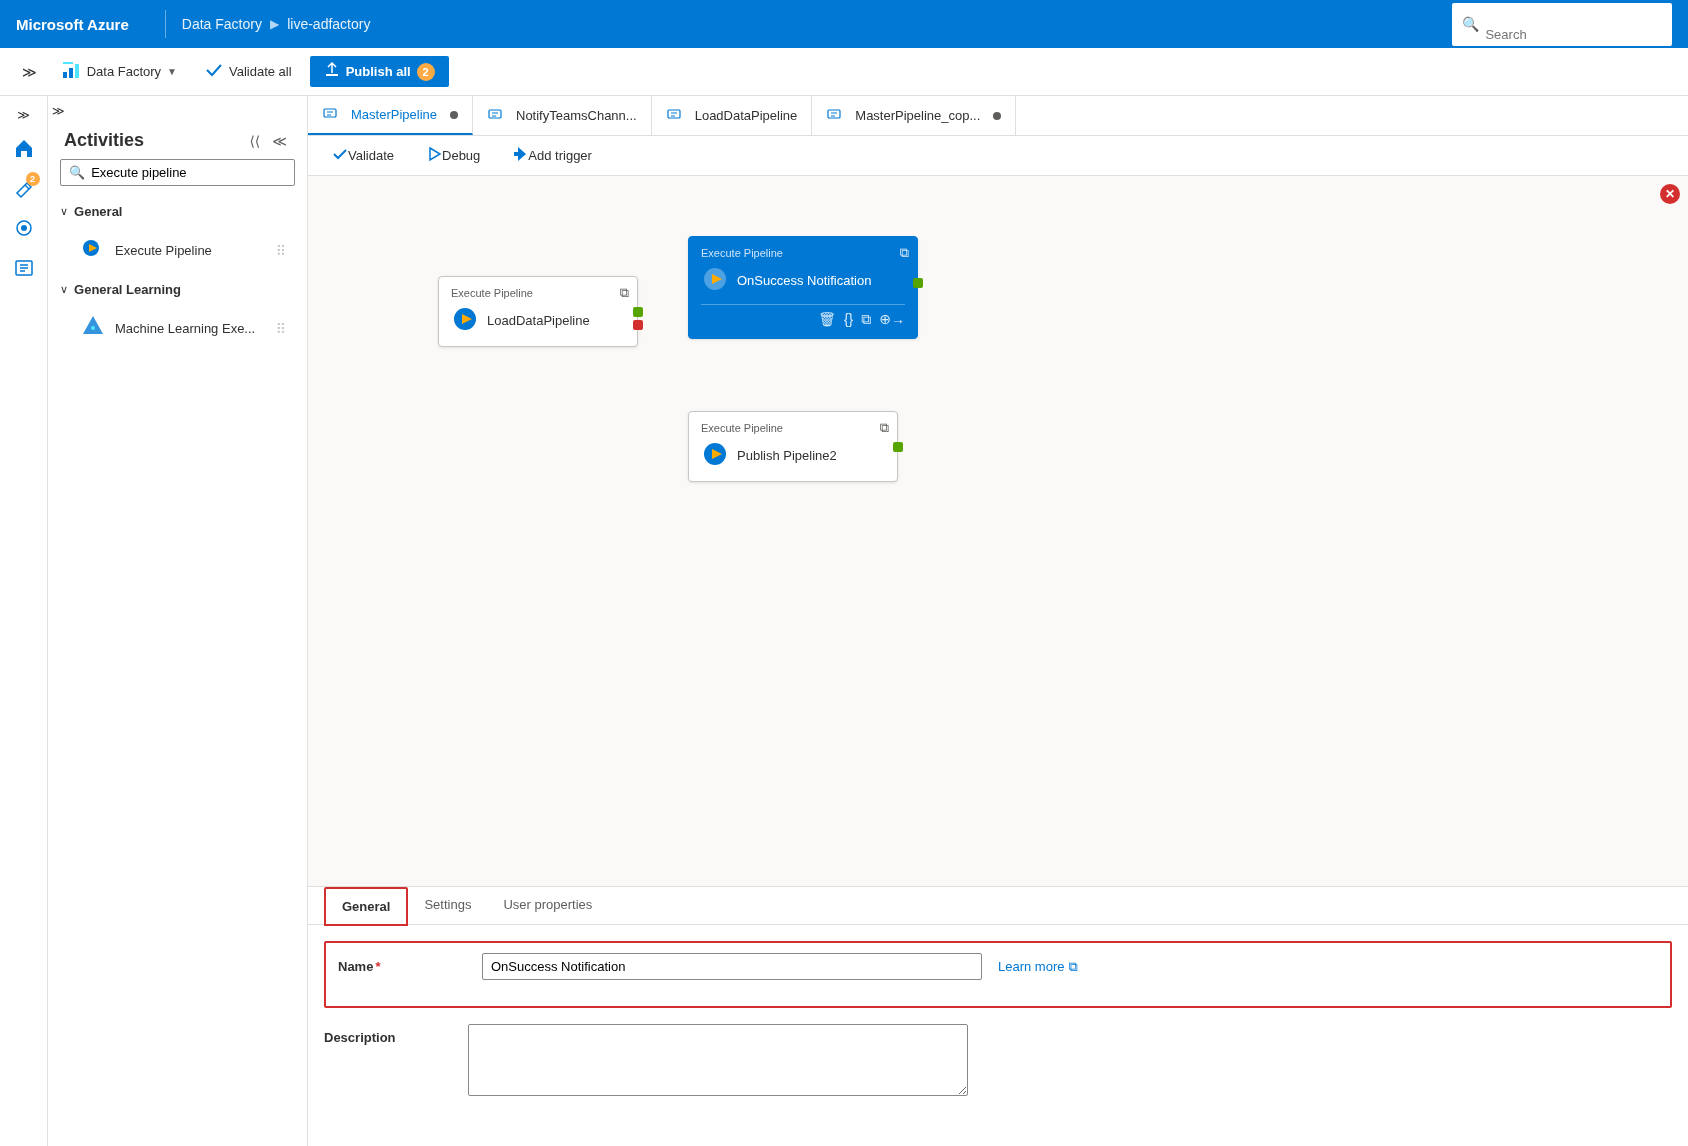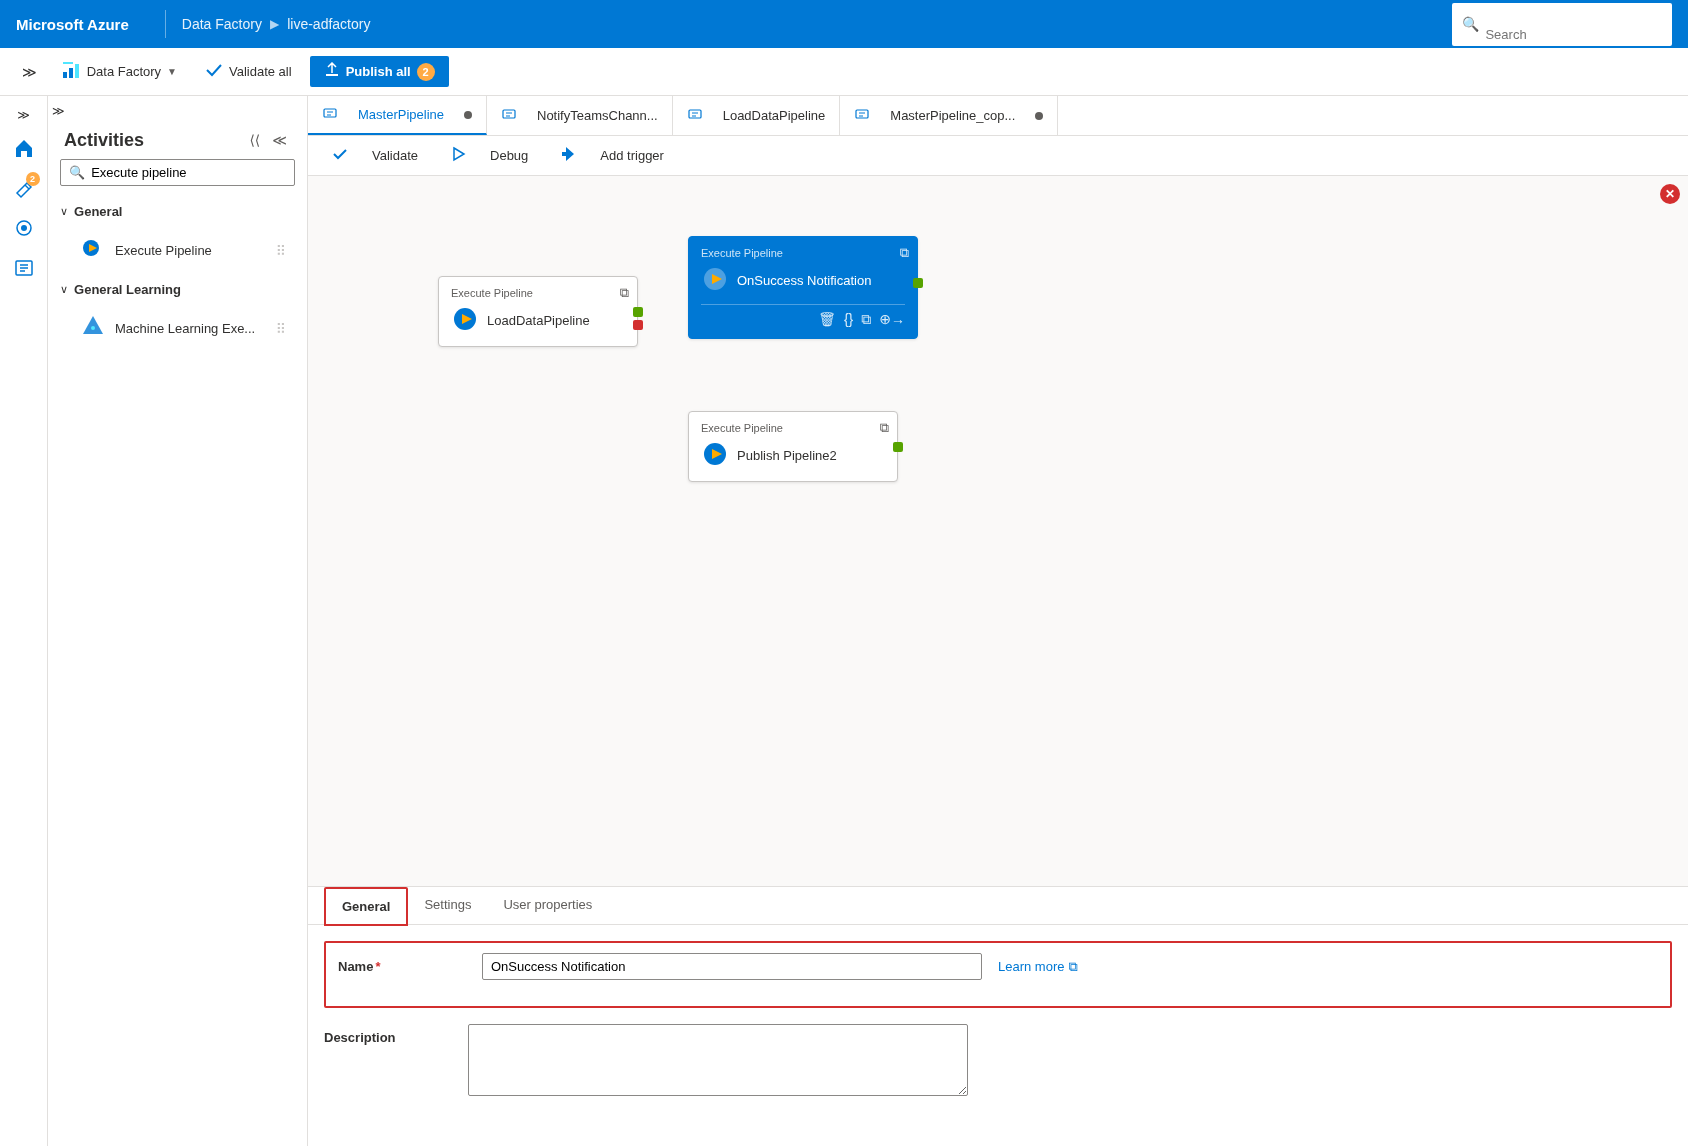--- a/index.html
+++ b/index.html
@@ -131,20 +131,21 @@
     
     .activities-panel {
       width: 260px;
       background: white;
       border-right: 1px solid #e1dfdd;
       display: flex;
       flex-direction: column;
     }
     .activities-header {
       display: flex;
+      align-items: center;
       padding: 12px 16px 8px;
       gap: 24px;
     }
     .activities-title { font-size: 18px; font-weight: 600; color: #323130; flex: 1; }
     .activities-actions { display: flex; gap: 4px; }
     .activities-action-btn { color: #605e5c; font-size: 14px; cursor: pointer; padding: 2px 4px; }
     .activities-search {
       margin: 0 12px 12px;
       display: flex;
       align-items: center;
@@ -189,21 +190,21 @@
     
     .pipeline-tabs {
       display: flex;
       background: white;
       border-bottom: 1px solid #e1dfdd;
       height: 40px;
     }
     .pipeline-tab {
       display: flex;
       align-items: center;
-      gap: 20px;
+      gap: 13px;
       padding: 0 14px;
       cursor: pointer;
       border-right: 1px solid #e1dfdd;
       color: #323130;
       font-size: 13px;
       white-space: nowrap;
       min-width: 0;
     }
     .pipeline-tab.active { border-bottom: 2px solid #0078d4; color: #0078d4; }
     .pipeline-tab-dot { width: 8px; height: 8px; border-radius: 50%; background: #605e5c; flex-shrink: 0; }
@@ -213,21 +214,21 @@
       display: flex;
       align-items: center;
       padding: 6px 16px;
       gap: 16px;
       border-bottom: 1px solid #e1dfdd;
       background: white;
     }
     .canvas-toolbar-btn {
       display: flex;
       align-items: center;
-      gap: 24px;
+      gap: 0;
       cursor: pointer;
       color: #323130;
       font-size: 13px;
       padding: 4px 8px;
       border-radius: 2px;
     }
 
     
     .pipeline-canvas {
       flex: 1;

